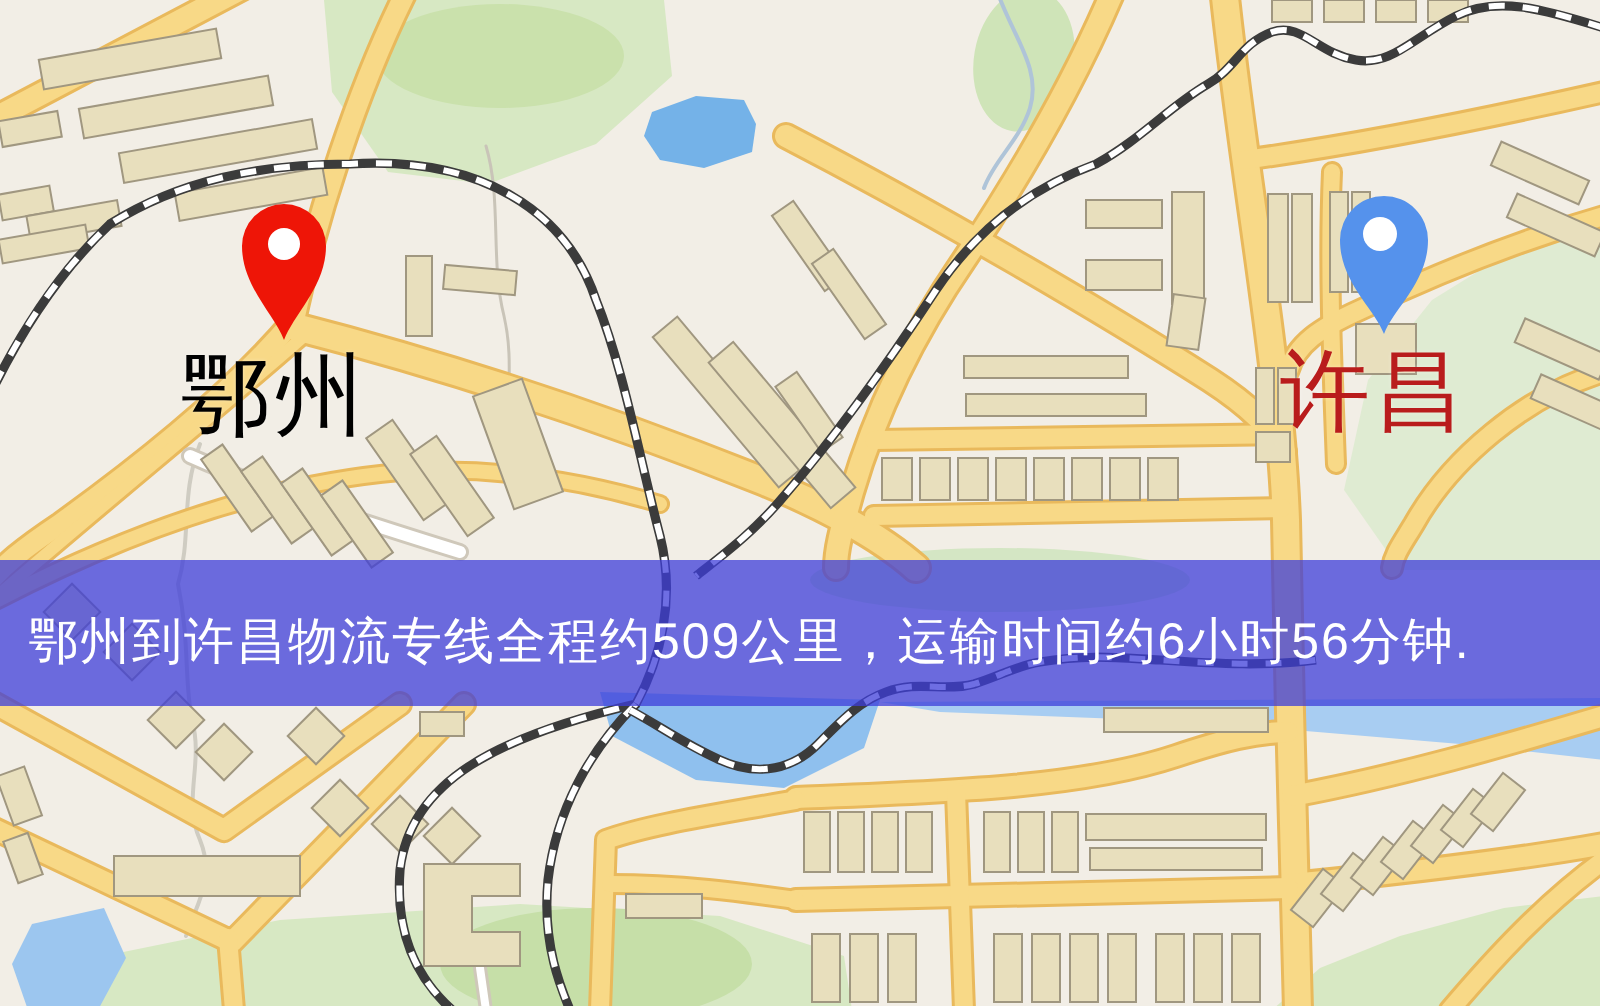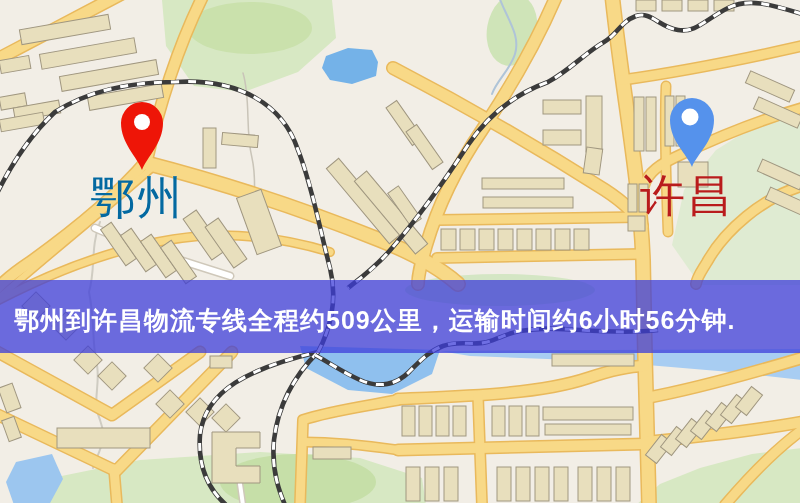--- a/index.html
+++ b/index.html
@@ -9,21 +9,20 @@
   .city-label{
     position:absolute;font-size:45px;font-weight:500;line-height:1;
     letter-spacing:2px;white-space:nowrap;z-index:3;
     font-family:"Liberation Serif","DejaVu Serif",serif;
     text-shadow:0 0 2px rgba(255,255,255,.35);
   }
   .banner{
     position:absolute;left:0;top:280px;width:800px;height:73px;z-index:5;
     display:flex;align-items:center;box-sizing:border-box;
     padding:8px 10px 0 14px;
-    font-weight:bold;
   }
   .banner span{
     font-size:25px;letter-spacing:1px;white-space:nowrap;
     font-family:"Liberation Sans","DejaVu Sans",sans-serif;
   }
   .pin{cursor:pointer;}
 </style>
 </head>
 <body>
 
@@ -207,19 +206,19 @@
       <path d="M142,170 C137,157 121,143 121,123 A21,21 0 1 1 163,123 C163,143 147,157 142,170 Z" fill="#ee1507"></path>
       <circle cx="142" cy="122" r="8" fill="#ffffff"></circle>
     </g>
 
     <g class="pin">
       <path d="M692,167 C687,154 670,141 670,120 A22,22 0 1 1 714,120 C714,141 697,154 692,167 Z" fill="#5592ec"></path>
       <circle cx="690" cy="117" r="8.5" fill="#ffffff"></circle>
     </g>
   </svg>
 
-  <div class="city-label" style="left: 90px; top: 176px; color: #0369a1;">鄂州</div>
+  <div class="city-label" style="left: 90px; top: 176px; color: #000000;">鄂州</div>
   <div class="city-label" style="left: 640px; top: 174px; color: #b91c1c;">许昌</div>
 
   <div class="banner" style="background: rgba(61, 62, 217, 0.75); color: rgb(255, 255, 255);">
     <span>鄂州到许昌物流专线全程约509公里，运输时间约6小时56分钟.</span>
   </div>
 </div>
 
 </body></html>

